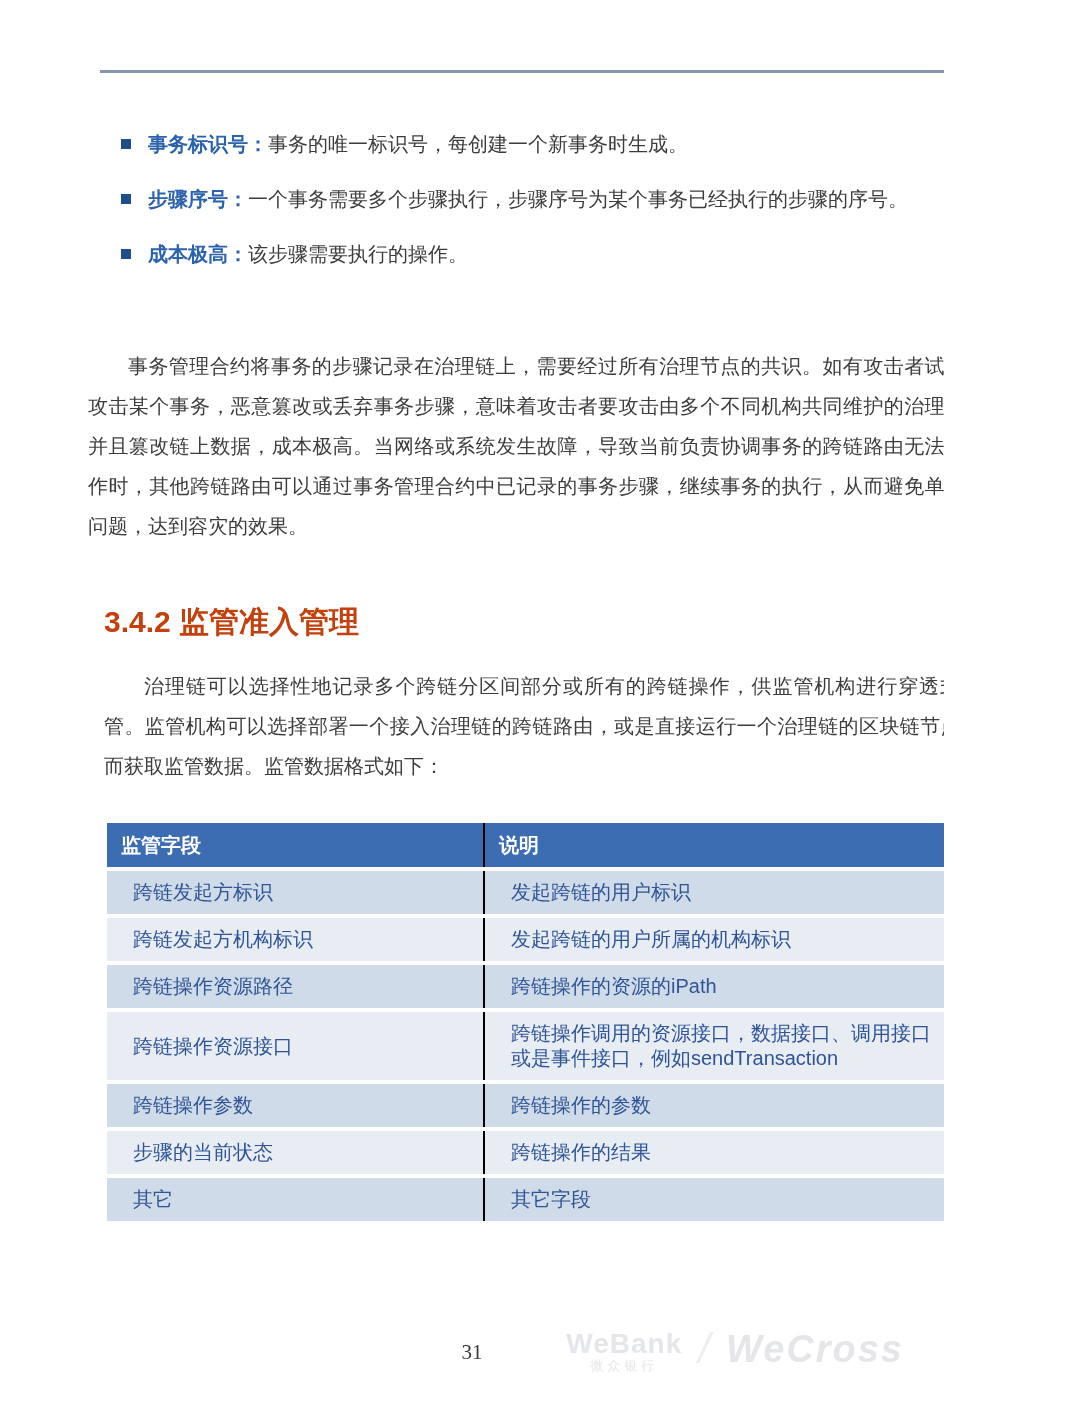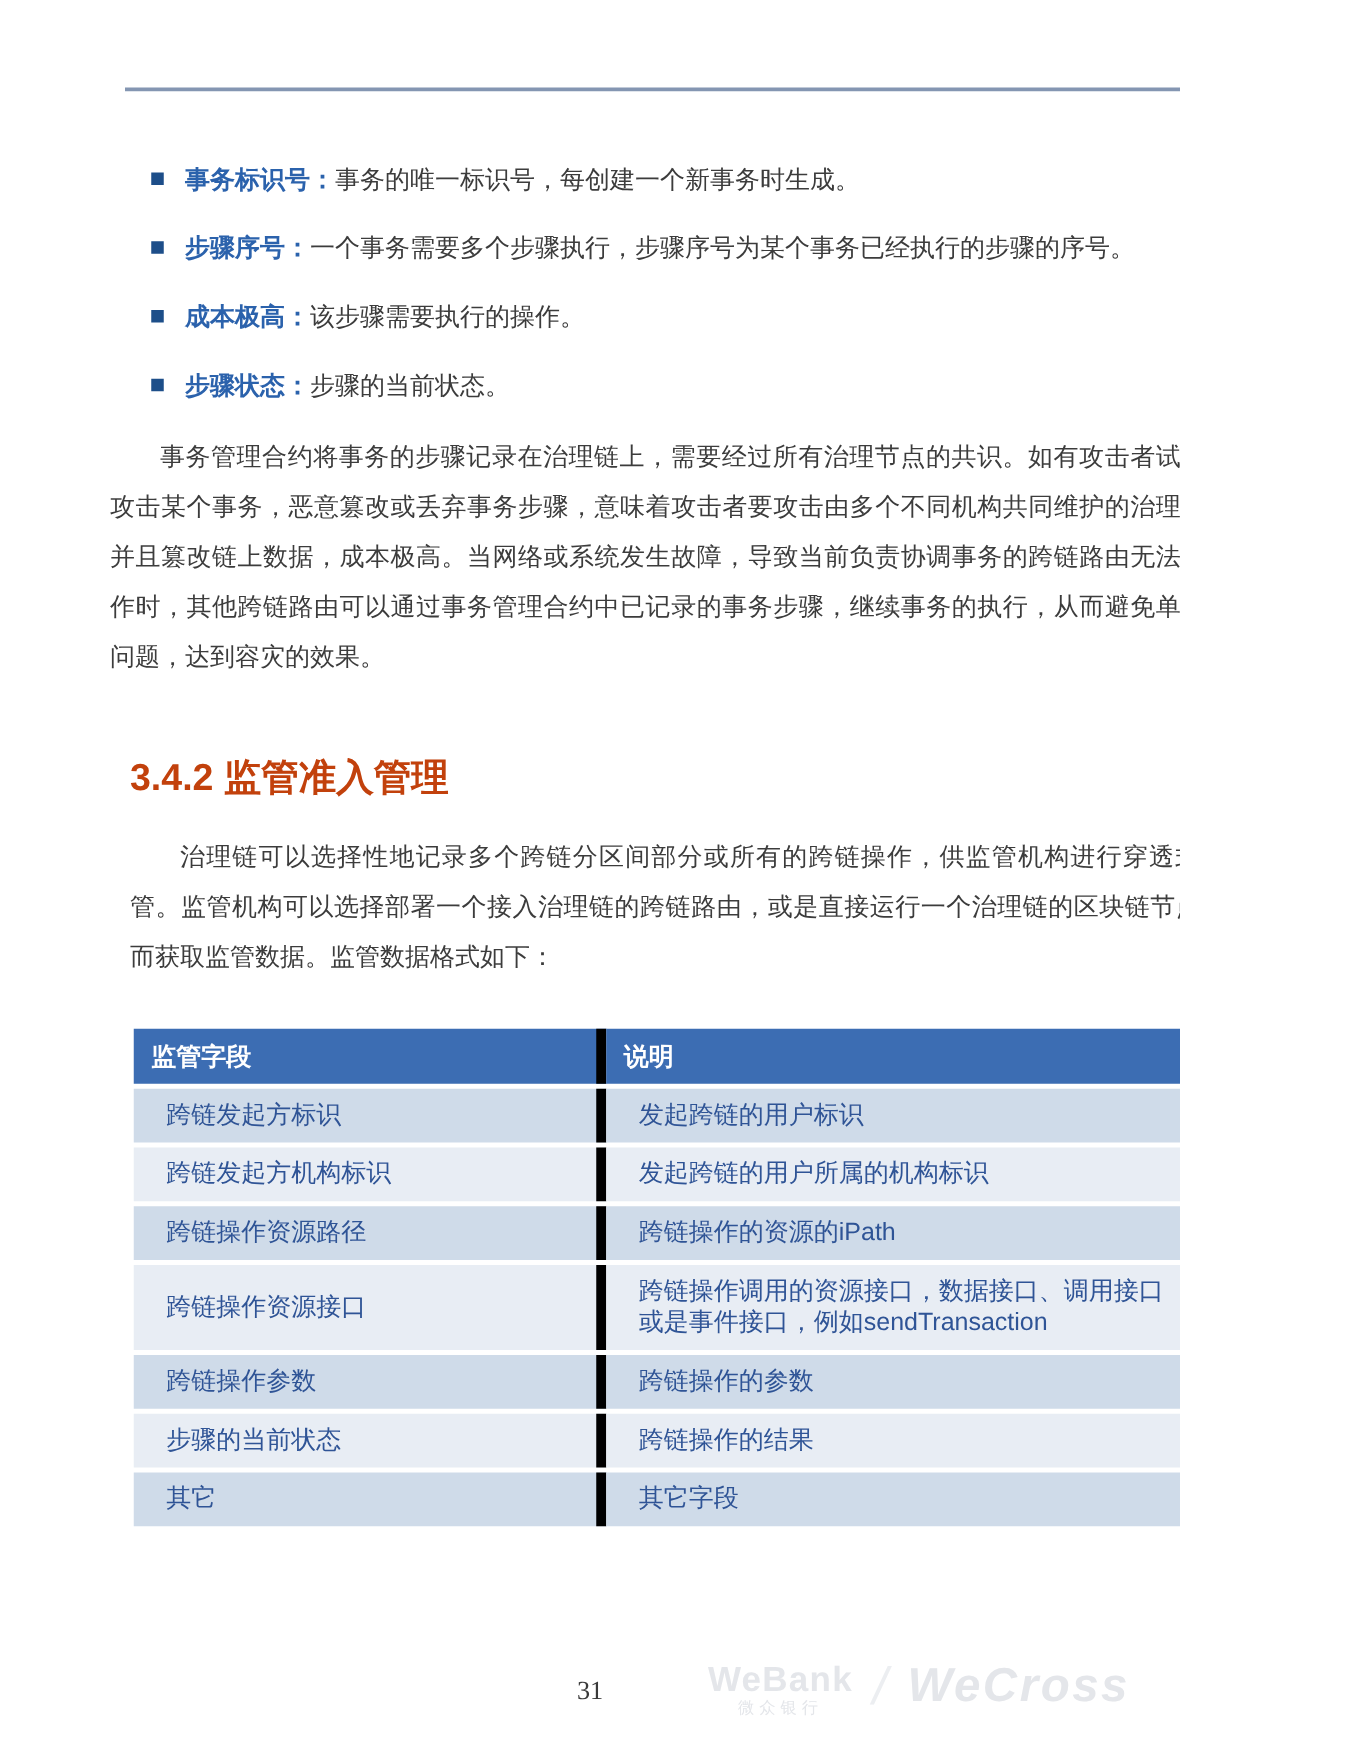--- a/index.html
+++ b/index.html
@@ -90,21 +90,21 @@
     border-spacing: 0 4px;
     table-layout: fixed;
   }
   .sup-table th, .sup-table td {
     box-sizing: border-box;
     vertical-align: middle;
     text-align: left;
   }
   .sup-table th:first-child, .sup-table td:first-child {
     width: 378px;
-    border-right: 8px solid #000000;
+    border-right: 2px solid #000000;
   }
   .sup-table th {
     background: #3C6DB3;
     color: #ffffff;
     font-weight: bold;
     font-size: 20px;
     height: 44px;
     padding: 0 14px;
   }
   .sup-table td {
@@ -166,23 +166,20 @@
   <ul class="bullets">
     <li>
       <span class="bullet-square"></span><span class="bullet-label">事务标识号：</span><span class="bullet-text">事务的唯一标识号，每创建一个新事务时生成。</span>
     </li>
     <li>
       <span class="bullet-square"></span><span class="bullet-label">步骤序号：</span><span class="bullet-text">一个事务需要多个步骤执行，步骤序号为某个事务已经执行的步骤的序号。</span>
     </li>
     <li>
       <span class="bullet-square"></span><span class="bullet-label">成本极高：</span><span class="bullet-text">该步骤需要执行的操作。</span>
     </li>
-    <li>
-      <span class="bullet-square"></span><span class="bullet-label">步骤状态：</span><span class="bullet-text">步骤的当前状态。</span>
-    </li>
   </ul>
 
   <p class="para para-1">事务管理合约将事务的步骤记录在治理链上，需要经过所有治理节点的共识。如有攻击者试图攻击某个事务，恶意篡改或丢弃事务步骤，意味着攻击者要攻击由多个不同机构共同维护的治理链并且篡改链上数据，成本极高。当网络或系统发生故障，导致当前负责协调事务的跨链路由无法工作时，其他跨链路由可以通过事务管理合约中已记录的事务步骤，继续事务的执行，从而避免单点问题，达到容灾的效果。</p>
 
   <h2 class="section-heading">3.4.2 监管准入管理</h2>
 
   <p class="para para-2">治理链可以选择性地记录多个跨链分区间部分或所有的跨链操作，供监管机构进行穿透式监管。监管机构可以选择部署一个接入治理链的跨链路由，或是直接运行一个治理链的区块链节点从而获取监管数据。监管数据格式如下：</p>
 
   <table class="sup-table">
     <thead>

